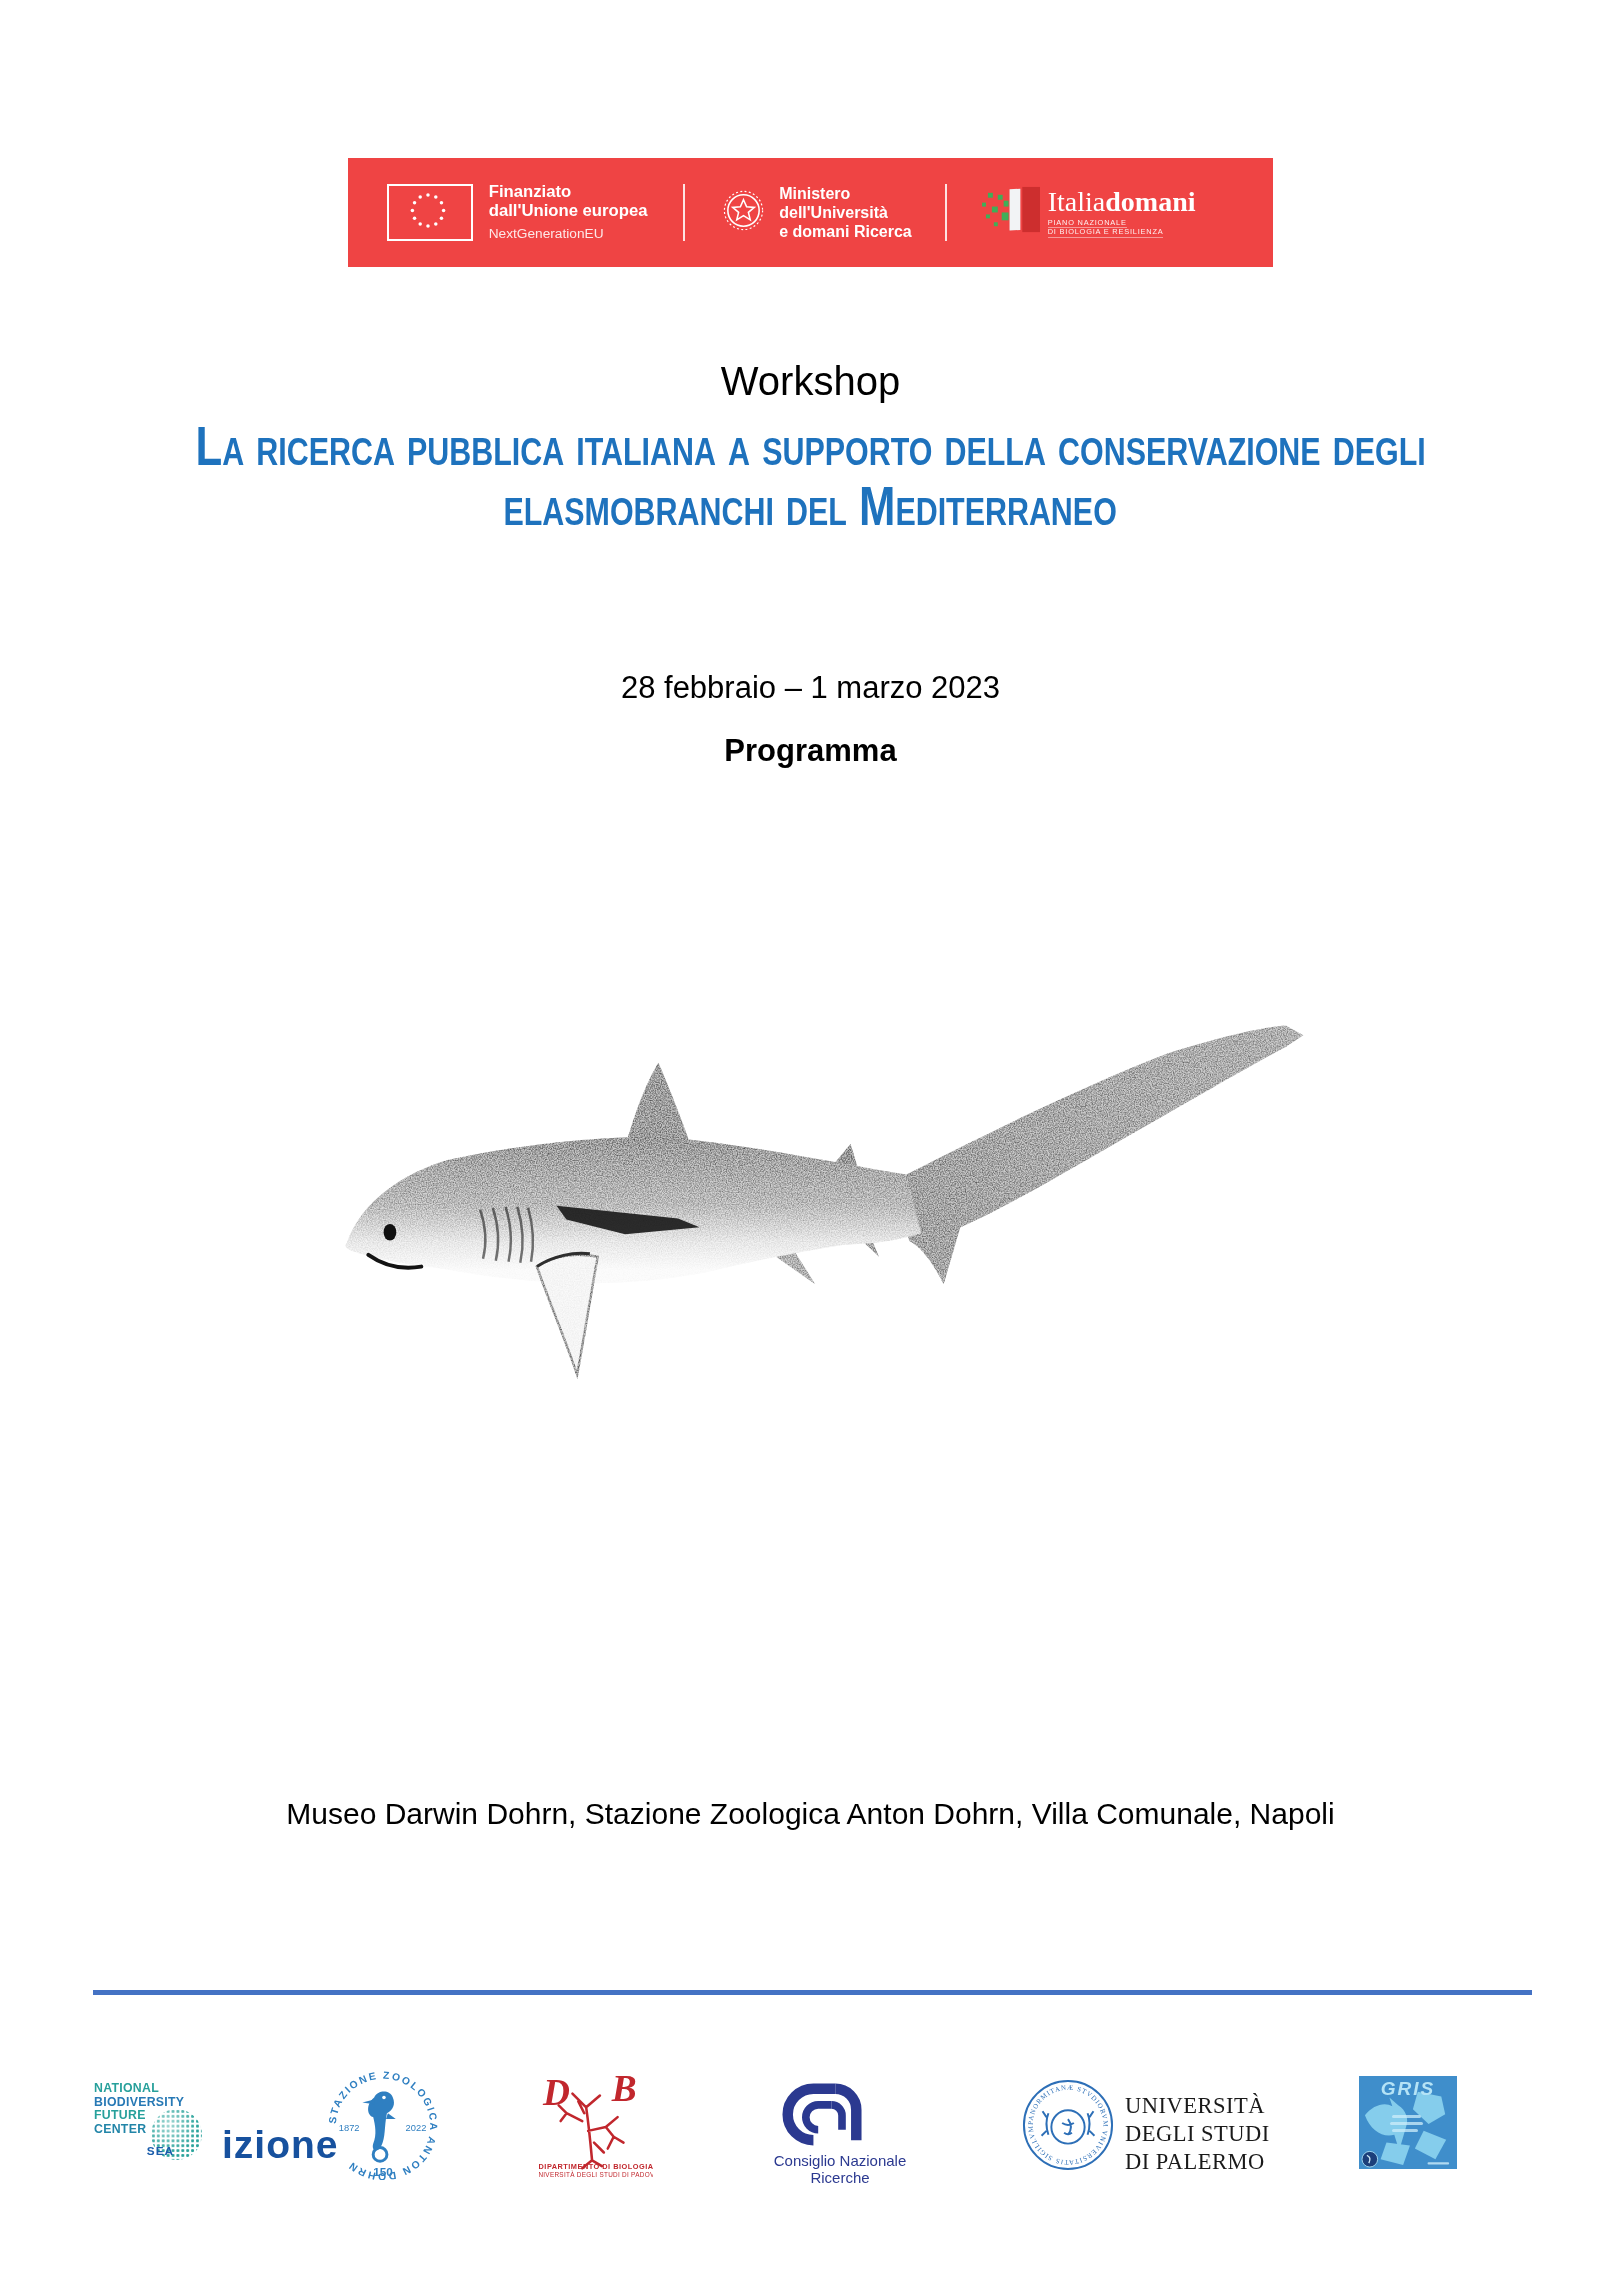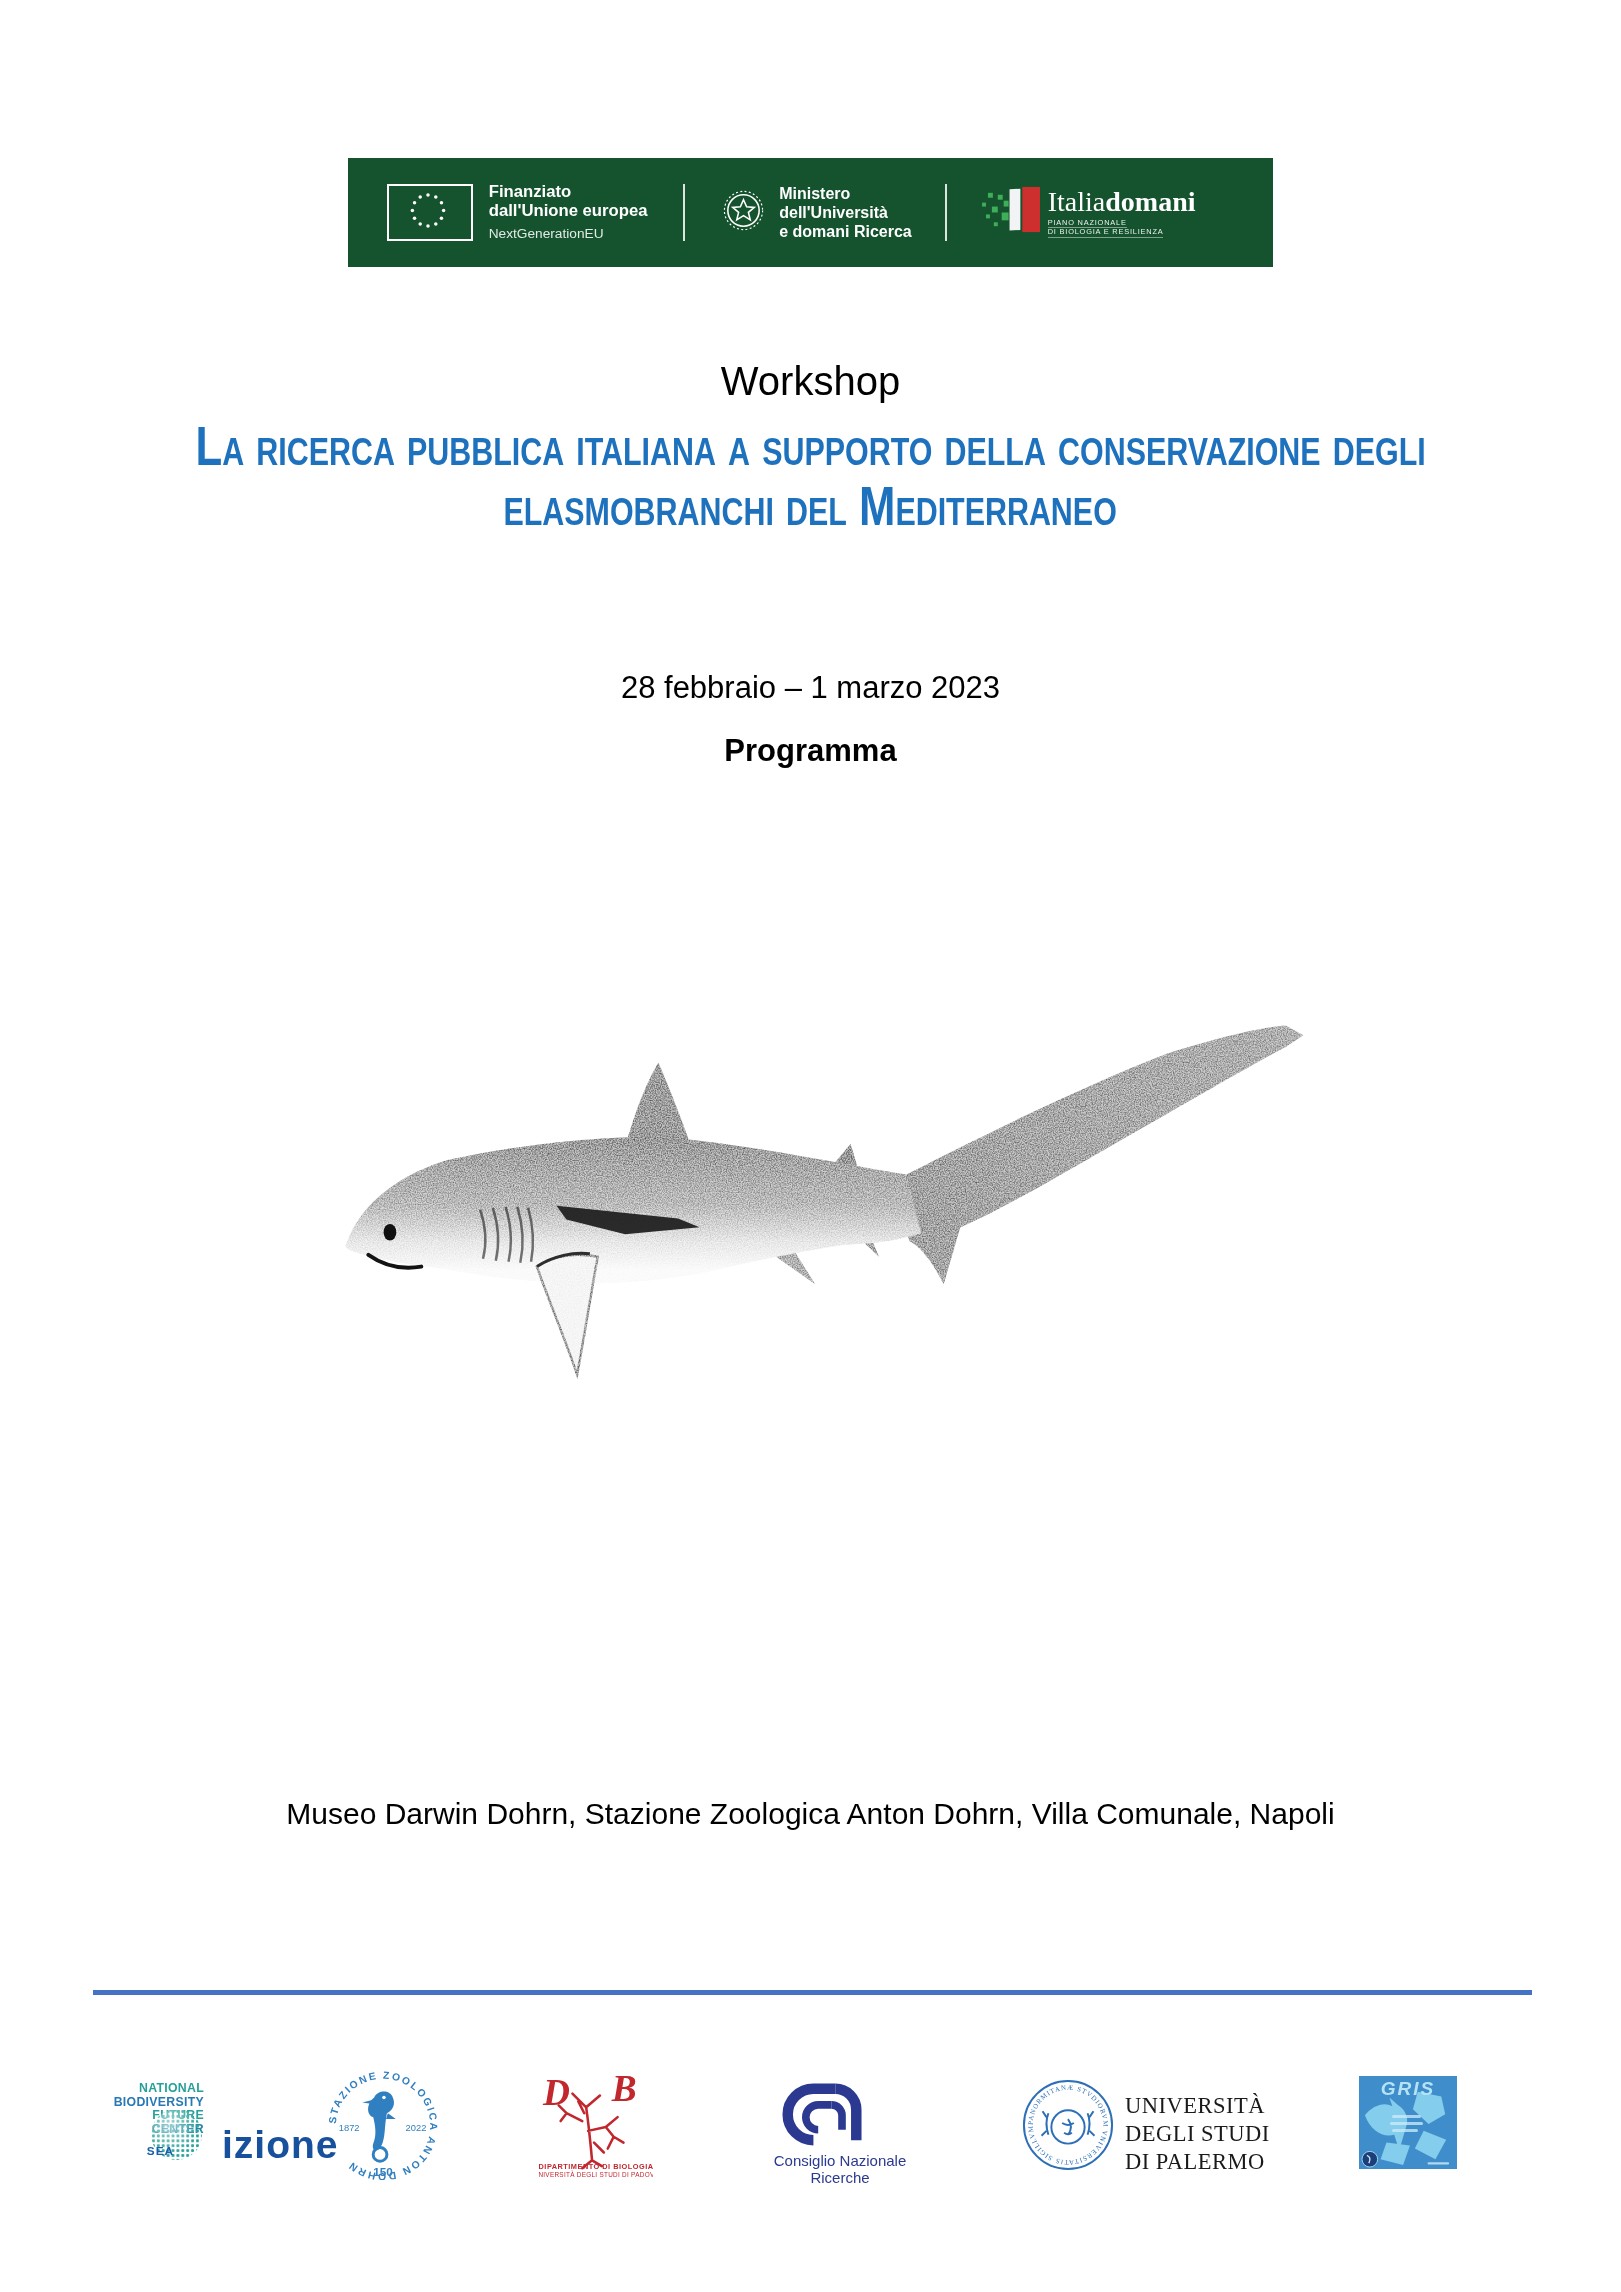--- a/index.html
+++ b/index.html
@@ -1,21 +1,21 @@
 <!DOCTYPE html>
 <html><head>
 <meta charset="utf-8">
 <style>
   html,body{margin:0;padding:0;background:#ffffff;}
   .page{position:relative;width:1621px;height:2293px;background:#ffffff;overflow:hidden;
         font-family:"Liberation Sans",sans-serif;color:#000;}
   .abs{position:absolute;}
 
   
-  .banner{left:348px;top:158px;width:925px;height:109px;background:#14532d;
+  .banner{left:348px;top:158px;width:925px;height:109px;background:#ef4444;
           display:flex;align-items:center;}
   .banner .sec{display:flex;align-items:center;color:#fff;}
   .vdiv{width:2px;height:57px;background:rgba(255,255,255,0.85);}
   .eu-flag{width:82px;height:53px;border:2px solid #fff;position:relative;flex:0 0 auto;}
   .eu-txt{margin-left:15.7px;line-height:19.6px;font-size:16.7px;font-weight:bold;white-space:nowrap;}
   .eu-sub{font-size:13.7px;font-weight:normal;color:rgba(255,255,255,0.88);margin-top:2.9px;}
   .min-txt{margin-left:12.7px;line-height:19px;font-size:16px;font-weight:bold;white-space:nowrap;}
   .it-brand{font-family:"Liberation Serif",serif;font-size:28px;color:#fff;white-space:nowrap;line-height:29px;}
   .it-brand b{font-weight:bold;}
   .it-cap{font-size:7.4px;letter-spacing:0.8px;color:rgba(255,255,255,0.92);line-height:8.8px;margin-top:2.9px;}
@@ -28,21 +28,21 @@
          font-variant:small-caps;}
   .title .tline{display:inline-block;transform:scaleX(0.78);transform-origin:50% 50%;white-space:nowrap;}
   .dateline{top:670px;font-size:31px;}
   .programma{top:733px;font-size:31px;font-weight:bold;}
   .venue{top:1797px;font-size:30px;}
 
   
   .rule{left:93px;top:1990px;width:1439px;height:4.9px;background:#4472c4;}
 
   
-  .nbfc{left:94px;top:2082px;width:110px;text-align:right;font-weight:bold;line-height:13.7px;font-size:12.3px;letter-spacing:0.3px;}
+  .nbfc{left:94px;top:2082px;width:110px;font-weight:bold;line-height:13.7px;font-size:12.3px;letter-spacing:0.3px;}
   .nbfc .l1,.nbfc .l3{color:#27a09b;}
   .nbfc .l2{color:#2779b5;}
   .nbfc .l4{color:#2285a8;}
   .nbfc-globe{left:151px;top:2109px;width:51px;height:51px;border-radius:50%;
       background-image:radial-gradient(circle at 35% 30%, rgba(255,255,255,0.55), rgba(255,255,255,0) 60%),
                        radial-gradient(#2aa39b 1.3px, rgba(42,163,155,0) 1.6px);
       background-size:100% 100%,4.9px 4.9px;}
   .nbfc-sea{left:135px;top:2144px;width:51px;color:#1a5dab;font-weight:bold;font-size:11.8px;letter-spacing:1px;text-align:center;}
   .fondazione{left:222px;top:2123px;font-size:39px;font-weight:bold;color:#17519e;letter-spacing:1px;}
 

